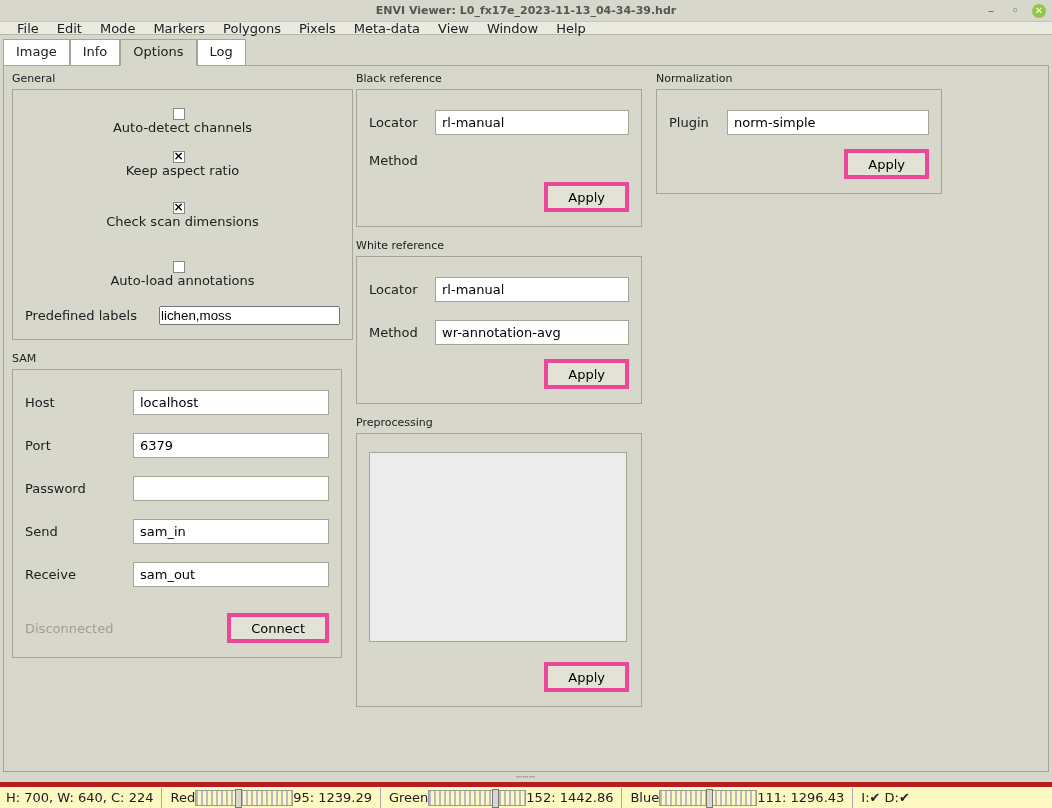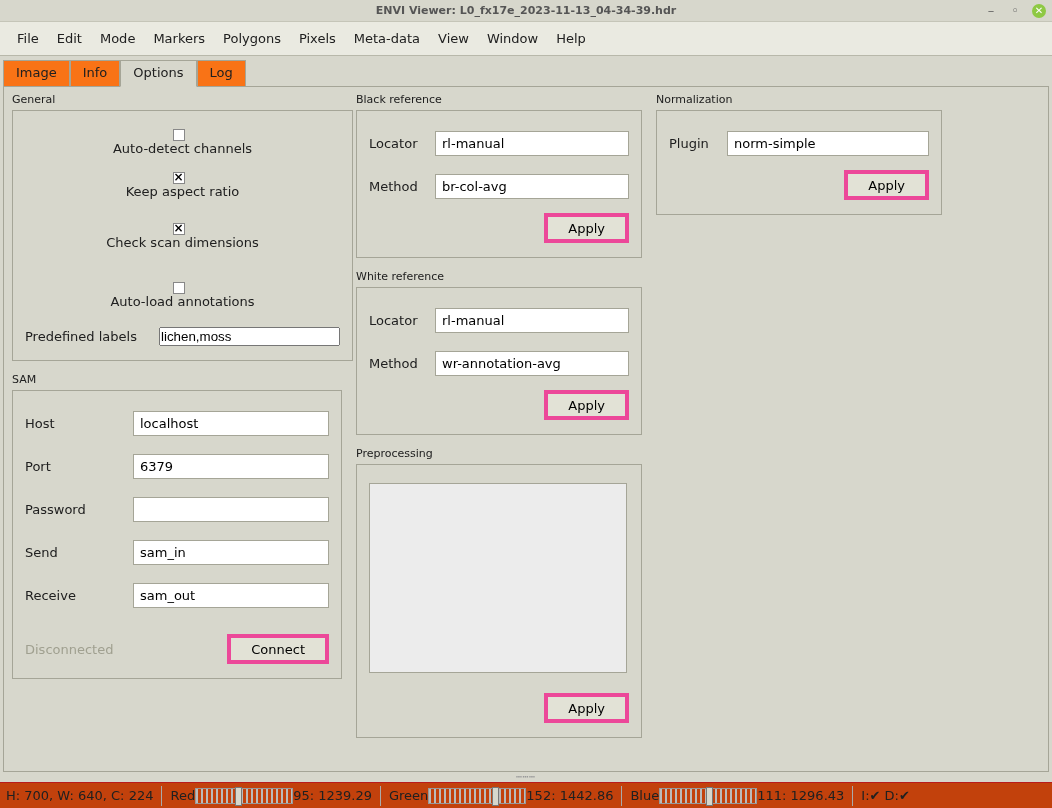--- a/index.html
+++ b/index.html
@@ -21,42 +21,42 @@
   align-items: center;
   justify-content: center;
   position: relative;
 }
 .titlebar .title { font-weight: bold; font-size: 11px; color: #555; }
 .titlebar .ctrls { position: absolute; right: 6px; display: flex; gap: 10px; align-items: center; }
 .titlebar .ctrl { width: 14px; height: 14px; display: inline-flex; align-items: center; justify-content: center; font-size: 13px; color: #666; }
 .titlebar .close { background: #8ec943; border-radius: 50%; color: #fff; font-size: 10px; font-weight: bold; }
 
 .menubar {
-  height: 35px;
+  height: 14px;
   background: #eaeae1;
   border-top: 1px solid #c5c5b8;
   border-bottom: 1px solid #b8b8aa;
   display: flex;
   align-items: center;
   padding: 0 8px;
   gap: 0;
 }
 .menubar .menu-item { padding: 3px 9px; cursor: default; }
 
 .content {
   flex: 1;
   display: flex;
   flex-direction: column;
   padding: 3px 3px 0 3px;
   min-height: 0;
 }
 
 .tabbar { display: flex; height: 27px; }
 .tab {
-  background: #f97316;
+  background: #ffffff;
   border: 1px solid #a5a597;
   border-bottom: none;
   padding: 4px 12px;
   margin-right: 0;
   cursor: default;
   position: relative;
   top: 1px;
 }
 .tab.active {
   background: #d7d7cc;
@@ -135,25 +135,25 @@
   border: 1px solid #a5a597;
   margin-top: 6px;
 }
 
 .grip {
   text-align: center; color: #999; font-size: 9px; letter-spacing: 1px; height: 10px;
 }
 
 .statusbar {
   height: 26px;
-  background: #c2410c;
+  background: #fef9c3;
   display: flex;
   align-items: center;
   padding: 0 6px;
-  border-top: 1px solid #b91c1c;
+  border-top: 5px solid #b91c1c;
   font-size: 13px;
   gap: 0;
 }
 .sb-sep { width: 1px; height: 20px; background: #aaa; margin: 0 8px; }
 .sb-seg { display: flex; }
 .slider {
   width: 98px; height: 16px;
   background: repeating-linear-gradient(90deg, #bbb 0 2px, transparent 2px 5px);
   border: 1px solid #999;
   position: relative;
@@ -261,21 +261,20 @@
       <div class="col c2">
         <div>
           <div class="group-title">Black reference</div>
           <fieldset class="group">
             <div class="row black">
                 <label class="lbl">Locator</label>
               <input class="inp" value="rl-manual" style="">
               </div>
             <div class="row black" style="margin-top:18px">
                 <label class="lbl">Method</label>
-              <input class="inp" value="br-col-avg" style="">
               </div>
             <div class="btn-row">
                 <button class="btn">Apply</button>
               </div>
           </fieldset>
         </div>
 
         <div>
           <div class="group-title">White reference</div>
           <fieldset class="group">

